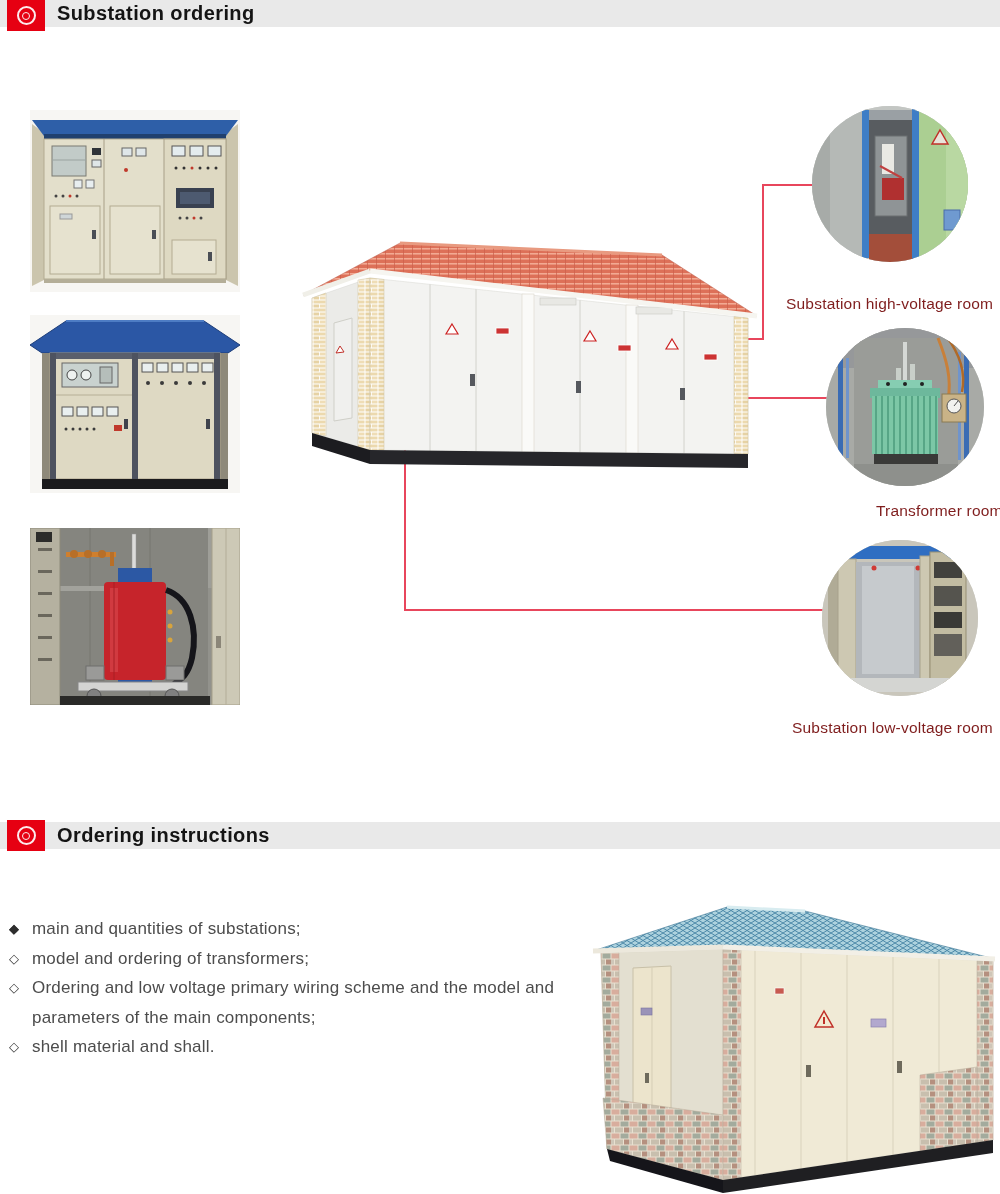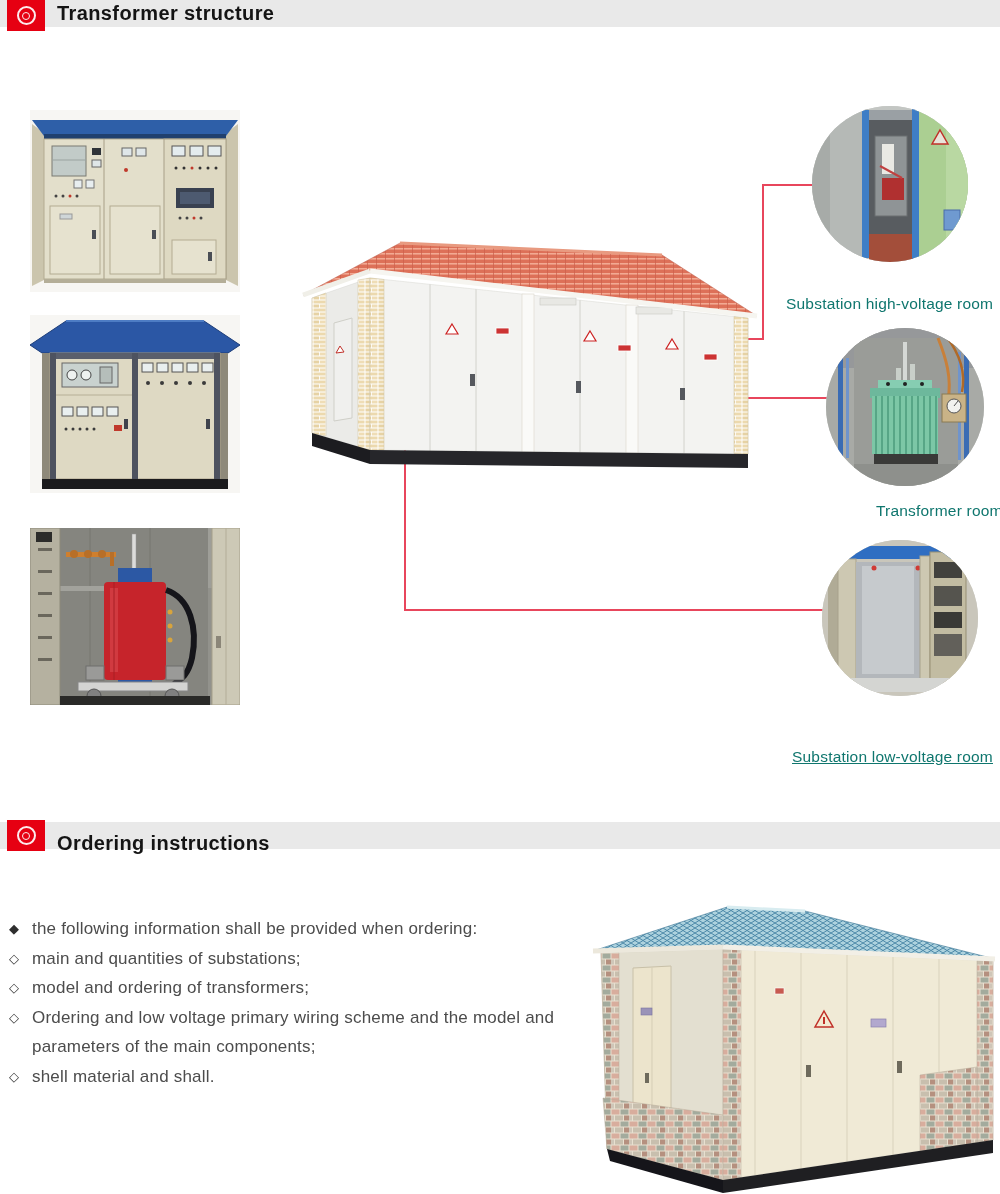--- a/index.html
+++ b/index.html
@@ -7,36 +7,36 @@
     width:1000px;height:1194px;position:relative;background:#ffffff;
     font-family:"Liberation Sans", sans-serif;overflow:hidden;
   }
   .abs{position:absolute;}
   .section-bar{left:0;width:1000px;height:27px;background:#e9e9e9;}
   .bar-icon{width:38px;height:31px;background:#e60012;display:flex;align-items:center;justify-content:center;}
   .bar-icon .ring{width:15px;height:15px;border:2px solid #ffffff;border-radius:50%;display:flex;align-items:center;justify-content:center;opacity:.92;}
   .bar-icon .ring .inner{width:6px;height:6px;border:1px solid #ffffff;border-radius:50%;}
   .bar-title{font-size:20px;font-weight:bold;color:#141414;letter-spacing:.4px;white-space:nowrap;}
   .photo-circle{border-radius:50%;overflow:hidden;background:#cfcfcc;}
-  .caption{font-size:15.5px;color:#0f766e;letter-spacing:.2px;white-space:nowrap;text-align:right;}
+  .caption{font-size:15.5px;color:#7f1d1d;letter-spacing:.2px;white-space:nowrap;text-align:right;}
   .order-list{list-style:none;margin:0;padding:0;width:585px;}
   .order-list li{position:relative;padding-left:24px;font-size:17px;line-height:29.5px;color:#4c4c4c;letter-spacing:.2px;}
   .order-list li .blt{position:absolute;left:1px;top:0;font-size:13px;color:#2e2e2e;}
   svg{display:block;}
 </style>
 </head>
 <body>
 
 <div class="abs section-bar" style="top:0;"></div>
 <div class="abs bar-icon" style="left:7px;top:0;">
   <span class="ring">
       <span class="inner"></span>
     </span>
 </div>
-<div class="abs bar-title" style="left:57px;top:2px;">Transformer structure</div>
+<div class="abs bar-title" style="left:57px;top:2px;">Substation ordering</div>
 
 <svg class="abs" style="left:30px;top:110px;" width="210" height="182" viewBox="0 0 210 182">
   <rect x="0" y="0" width="210" height="182" fill="#f7f6f3"></rect>
   <polygon points="2,14 18,26 18,168 2,176" fill="#cbc5ad"></polygon>
   <polygon points="208,14 192,26 192,168 208,176" fill="#cbc5ad"></polygon>
   <polygon points="2,10 208,10 196,26 14,26" fill="#2e5fa8"></polygon>
   <rect x="14" y="24" width="182" height="5" fill="#20406e"></rect>
   <rect x="14" y="29" width="182" height="140" fill="#e3dfcb" stroke="#b3ac92"></rect>
   <line x1="74" y1="29" x2="74" y2="169" stroke="#a89f87"></line>
   <rect x="134" y="29" width="62" height="140" fill="#ded9c2" stroke="#a89f87"></rect>
@@ -295,32 +295,32 @@
     <circle cx="96" cy="28" r="2.5" fill="#d03a34"></circle>
     <rect x="98" y="16" width="10" height="126" fill="#cdc8b2" stroke="#a8a28c"></rect>
     <rect x="108" y="12" width="36" height="130" fill="#c2bca2" stroke="#978f74"></rect>
     <rect x="112" y="22" width="28" height="16" fill="#41413d"></rect>
     <rect x="112" y="46" width="28" height="20" fill="#55544e"></rect>
     <rect x="112" y="72" width="28" height="16" fill="#3a3a36"></rect>
     <rect x="112" y="94" width="28" height="22" fill="#62605a"></rect>
     <rect x="16" y="138" width="128" height="14" fill="#d4d5d2"></rect>
   </svg>
 </div>
-<div class="abs caption" style="left:792px;top:748px;text-decoration:underline;">Substation low-voltage room</div>
+<div class="abs caption" style="left:792px;top:719px;">Substation low-voltage room</div>
 
 <div class="abs section-bar" style="top:822px;"></div>
 <div class="abs bar-icon" style="left:7px;top:820px;">
   <span class="ring">
       <span class="inner"></span>
     </span>
 </div>
-<div class="abs bar-title" style="left:57px;top:824px;margin-top:8px;">Ordering instructions</div>
+<div class="abs bar-title" style="left:57px;top:824px;">Ordering instructions</div>
 
 <ul class="abs order-list" style="left:8px;top:914px;">
-  <li><span class="blt">◆</span><span>the following information shall be provided when ordering:</span></li>
+  <li><span class="blt">◆</span></li>
   <li><span class="blt">◇</span><span>main and quantities of substations;</span></li>
   <li><span class="blt">◇</span><span>model and ordering of transformers;</span></li>
   <li><span class="blt">◇</span><span>Ordering and low voltage primary wiring scheme and the model and parameters of the main components;</span></li>
   <li><span class="blt">◇</span><span>shell material and shall.</span></li>
 </ul>
 
 <svg class="abs" style="left:575px;top:893px;" width="425" height="300" viewBox="0 0 425 300">
   <defs>
     <pattern id="t2" width="8" height="5" patternUnits="userSpaceOnUse">
       <rect width="8" height="5" fill="#add2de"></rect>

